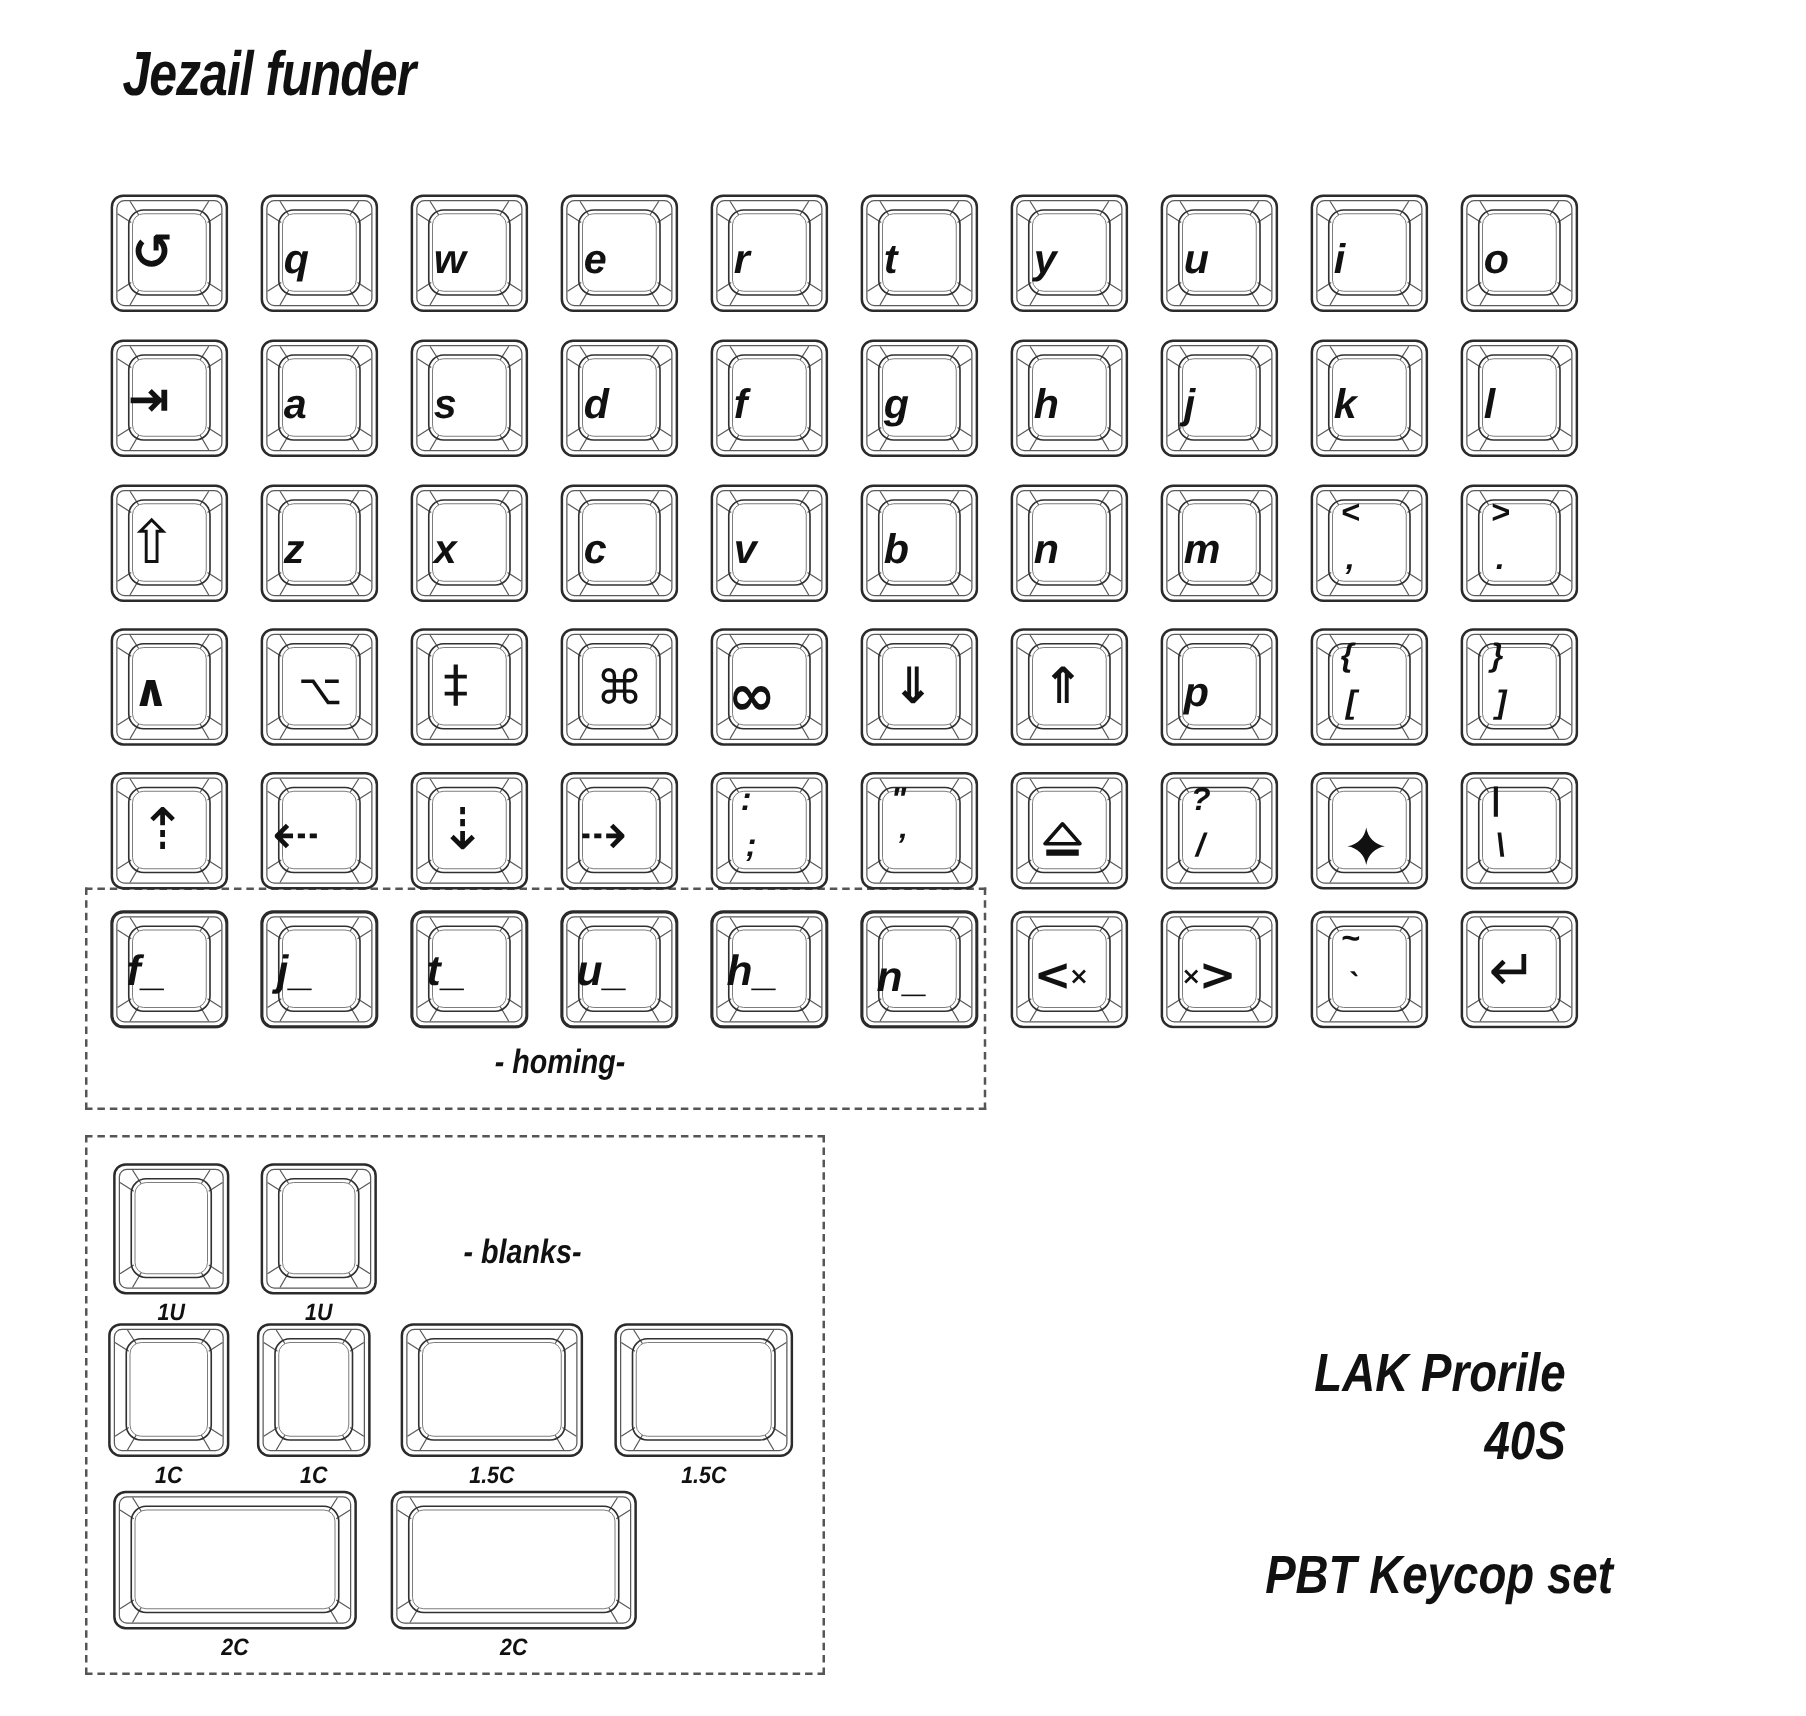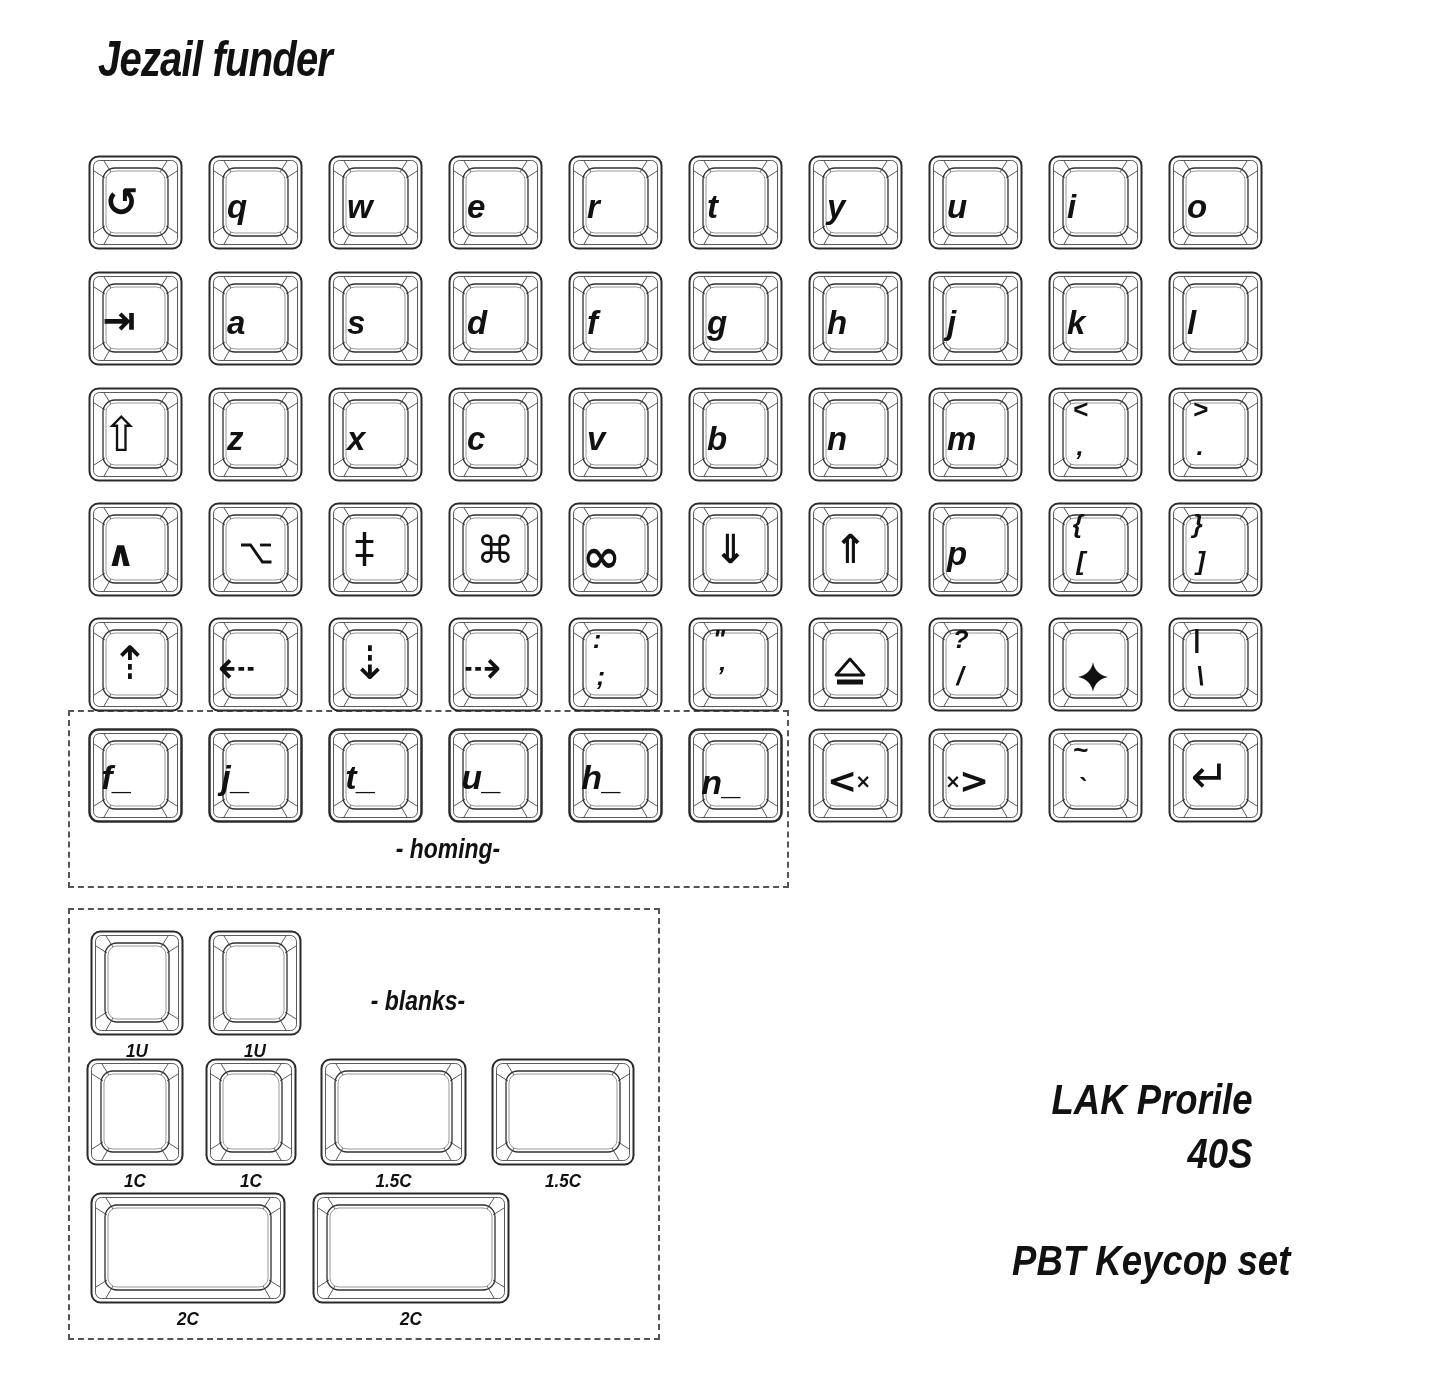--- a/index.html
+++ b/index.html
@@ -602,21 +602,21 @@
       <div class="keycap" data-name="homing-j-key" style="left: 208px; top: 728px; width: 95px; height: 95px;">
         <svg width="95" height="95" viewBox="0 0 95 95" fill="none" xmlns="http://www.w3.org/2000/svg">
           <rect x="1.5" y="1.5" width="92" height="92" rx="9" stroke="#2b2b2b" stroke-width="2.5" fill="#fff"></rect>
           <rect x="5.5" y="5.5" width="84" height="84" rx="6" stroke="#5a5a5a" stroke-width="1"></rect>
           <path d="M6,16 L17,23 M16,6 L23,17 M89,16 L78,23 M79,6 L72,17 M6,78 L17,71 M16,89 L23,77 M89,78 L78,71 M79,89 L72,77" stroke="#5a5a5a" stroke-width="1"></path>
           <rect x="15" y="13" width="65" height="68" rx="12" stroke="#303030" stroke-width="1.3"></rect>
           <rect x="18" y="16" width="59" height="62" rx="9" stroke="#7d7d7d" stroke-width="0.8"></rect>
         </svg>
         <span class="lg lg-homing" data-name="key-legend">j_</span>
       </div>
-      <div class="keycap" data-name="homing-t-key" style="left: 328px; top: 728px; width: 95px; height: 95px; padding-left: 28px;">
+      <div class="keycap" data-name="homing-t-key" style="left: 328px; top: 728px; width: 95px; height: 95px;">
         <svg width="95" height="95" viewBox="0 0 95 95" fill="none" xmlns="http://www.w3.org/2000/svg">
           <rect x="1.5" y="1.5" width="92" height="92" rx="9" stroke="#2b2b2b" stroke-width="2.5" fill="#fff"></rect>
           <rect x="5.5" y="5.5" width="84" height="84" rx="6" stroke="#5a5a5a" stroke-width="1"></rect>
           <path d="M6,16 L17,23 M16,6 L23,17 M89,16 L78,23 M79,6 L72,17 M6,78 L17,71 M16,89 L23,77 M89,78 L78,71 M79,89 L72,77" stroke="#5a5a5a" stroke-width="1"></path>
           <rect x="15" y="13" width="65" height="68" rx="12" stroke="#303030" stroke-width="1.3"></rect>
           <rect x="18" y="16" width="59" height="62" rx="9" stroke="#7d7d7d" stroke-width="0.8"></rect>
         </svg>
         <span class="lg lg-homing" data-name="key-legend">t_</span>
       </div>
       <div class="keycap" data-name="homing-u-key" style="left: 448px; top: 728px; width: 95px; height: 95px;">

